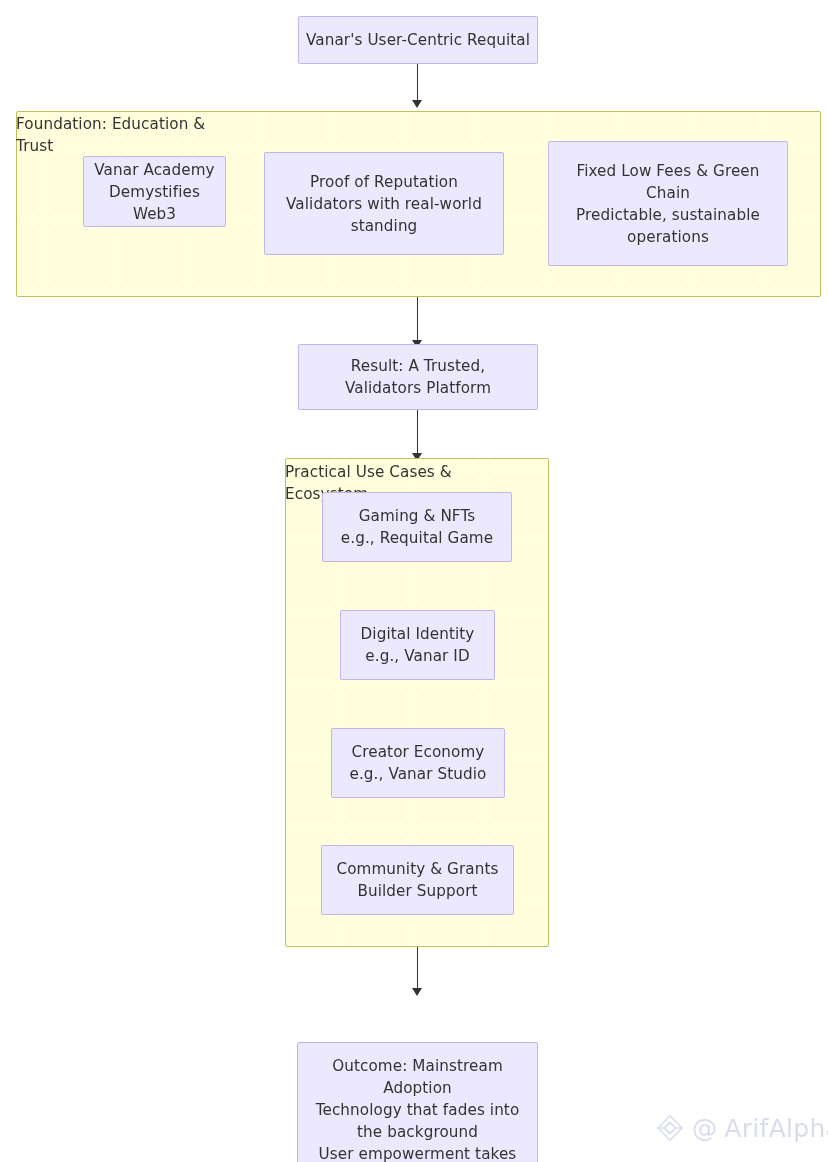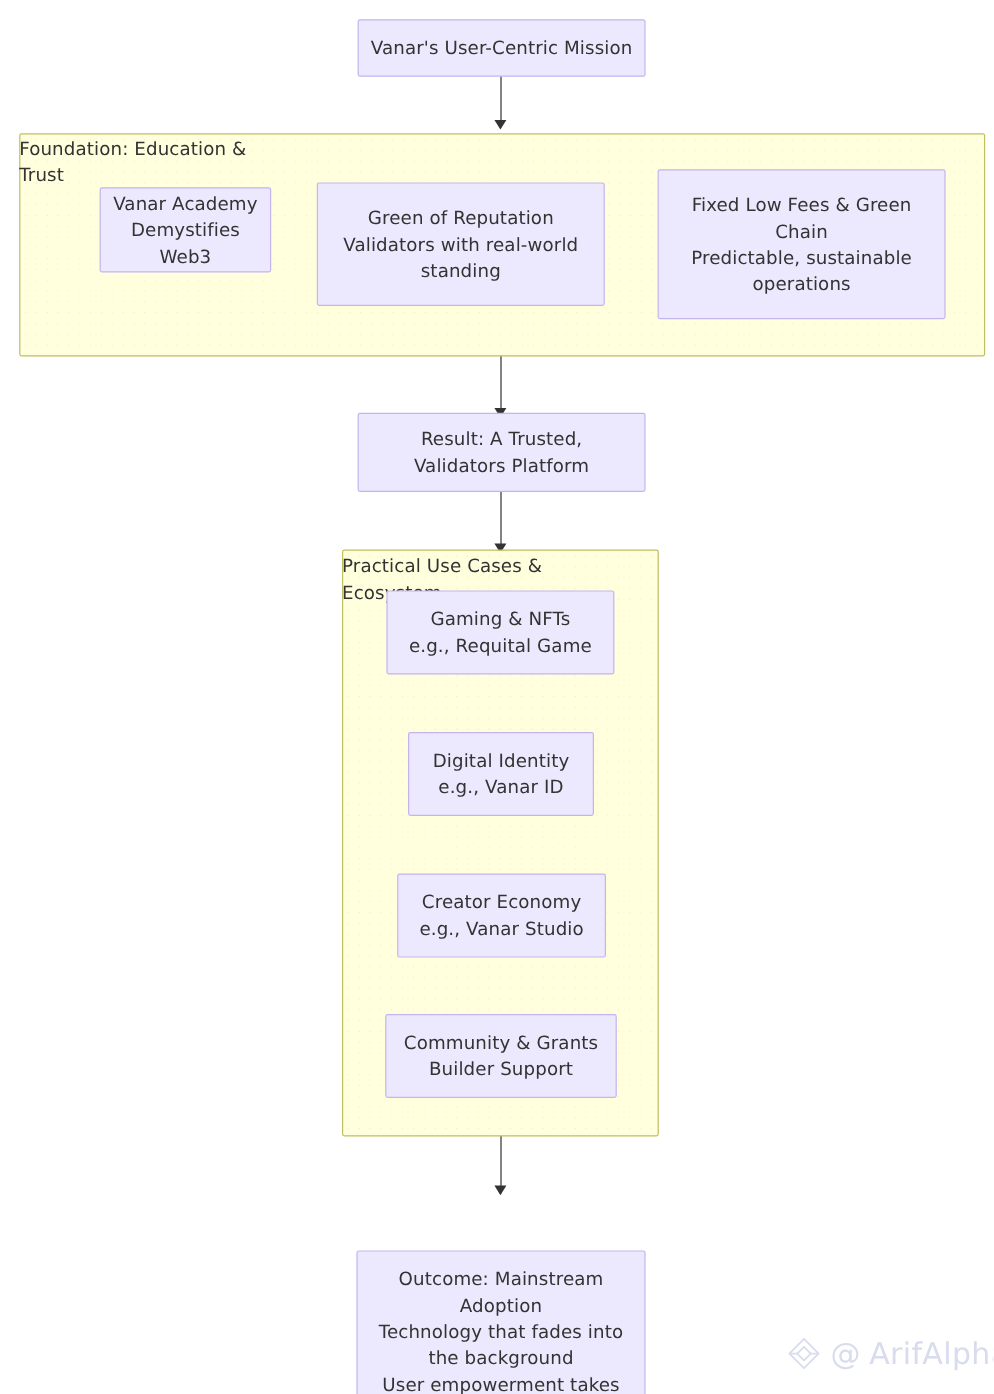--- a/index.html
+++ b/index.html
@@ -93,32 +93,32 @@
   .watermark-at {
     font-size: 25px;
     color: #d8dced;
   }
 </style>
 </head>
 <body>
 
 <div id="canvas">
 
-  <div class="node" style="left:298px; top:16px; width:240px; height:48px;">Vanar's User-Centric Mission</div>
+  <div class="node" style="left:298px; top:16px; width:240px; height:48px;">Vanar's User-Centric Requital</div>
 
   <div class="edge-line" style="left:416.5px; top:64px; height:38px;"></div>
   <div class="edge-head" style="left:411.5px; top:100px;"></div>
 
   <div class="cluster" style="left:16px; top:111px; width:805px; height:186px;"></div>
   <div class="cluster-title" style="left:16px; width:805px; top:113px;">Foundation: Education &amp;
 Trust</div>
 
   <div class="node" style="left:47px; top:156px; width:143px; height:71px;margin-left:36px;">Vanar Academy
 Demystifies Web3</div>
-  <div class="node" style="left:264px; top:152px; width:240px; height:103px;">Green of Reputation
+  <div class="node" style="left:264px; top:152px; width:240px; height:103px;">Proof of Reputation
 Validators with real-world
 standing</div>
   <div class="node" style="left:516px; top:141px; width:240px; height:125px;margin-left:32px;">Fixed Low Fees &amp; Green
 Chain
 Predictable, sustainable
 operations</div>
 
   <div class="edge-line" style="left:416.5px; top:297px; height:45px;"></div>
   <div class="edge-head" style="left:411.5px; top:340px;"></div>
 

